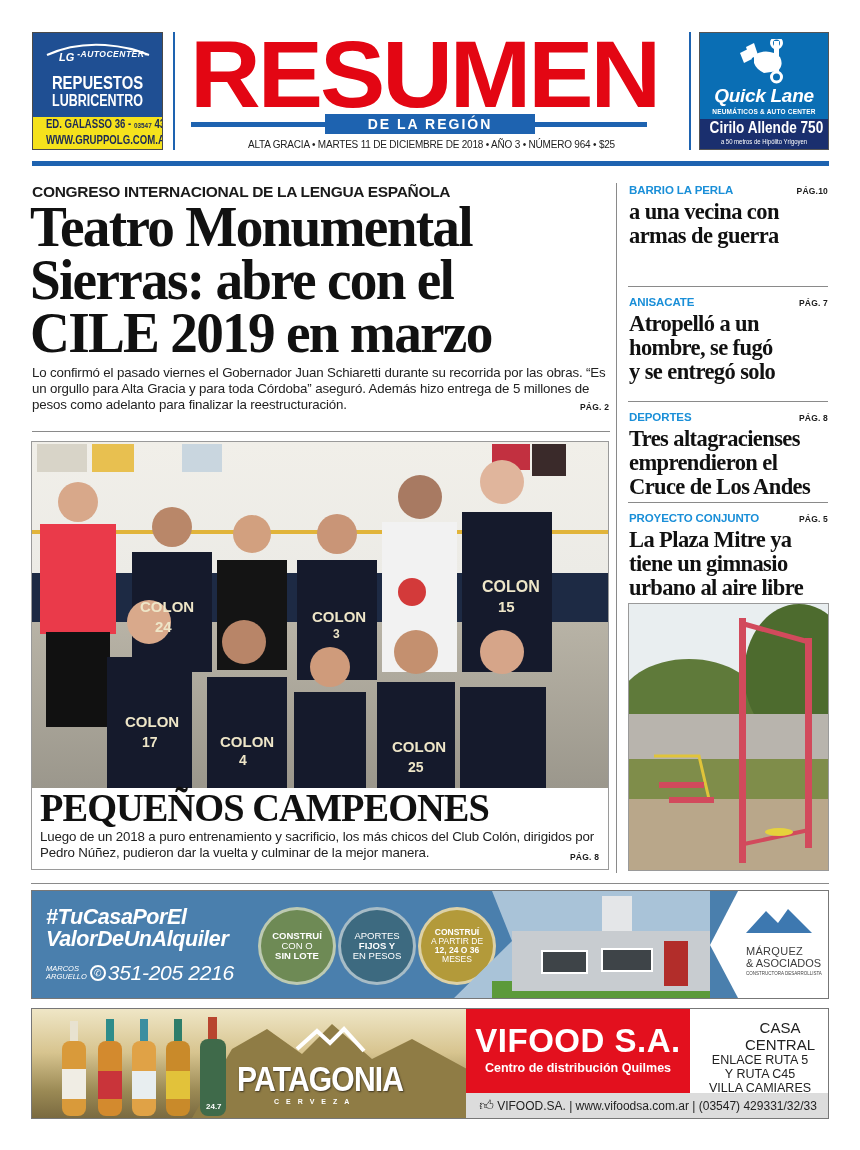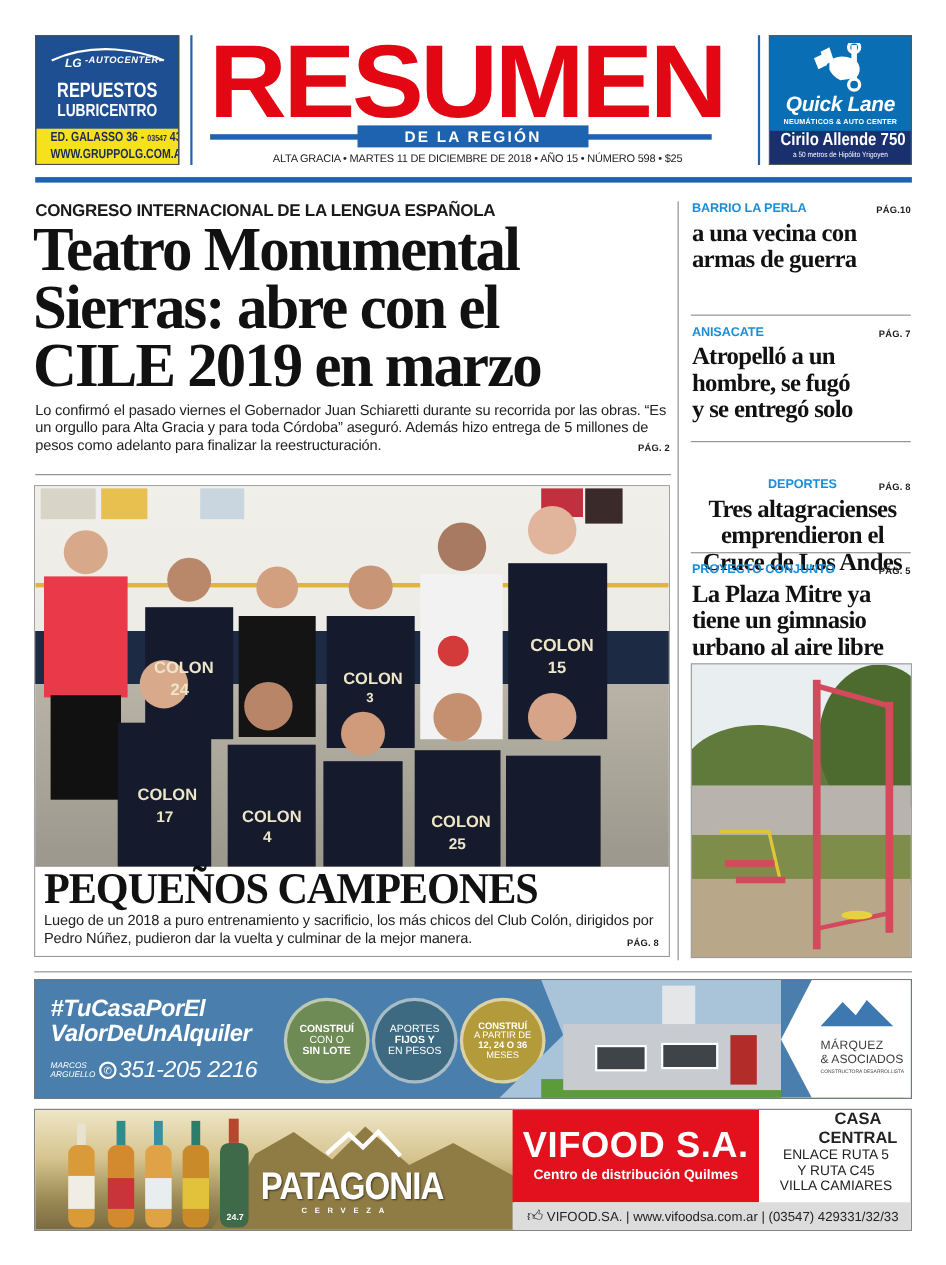--- a/index.html
+++ b/index.html
@@ -76,21 +76,21 @@
   .mq-logo .name3 { position: absolute; left: 36px; top: 80px; font-size: 4.5px; color: #444; white-space: nowrap; }
 
   .ad-pv { position: absolute; left: 31px; top: 1008px; width: 798px; height: 111px; border: 1px solid #777; overflow: hidden; background: #fff; }
   .patagonia { position: absolute; left: 0; top: 0; width: 435px; height: 109px; background: linear-gradient(180deg, #efe6c6 0%, #d7c48f 40%, #9b8a55 75%, #7a6a40 100%); overflow: hidden; }
   .pat-name { position: absolute; left: 205px; top: 50px; color: #fff; font-weight: bold; font-size: 35px; letter-spacing: -1px; transform: scaleX(.86); transform-origin: left top; text-shadow: 1px 1px 2px #3d3320; white-space: nowrap; }
   .pat-cerveza { position: absolute; left: 242px; top: 89px; color: #fff; font-weight: bold; font-size: 7px; letter-spacing: 7px; }
   .vifood-red { position: absolute; left: 434px; top: 0; width: 224px; height: 84px; background: #e3101e; color: #fff; text-align: center; }
   .vifood-red .vn { font-weight: bold; font-size: 33px; line-height: 36px; margin-top: 14px; letter-spacing: .5px; }
   .vifood-red .vd { font-weight: bold; font-size: 12.5px; margin-top: 2px; }
   .vifood-addr { position: absolute; left: 658px; top: 0; width: 140px; height: 84px; text-align: center; color: #222; }
-  .vifood-addr .ch { font-weight: bold; font-size: 15px; margin-top: 0; padding-left: 40px; }
+  .vifood-addr .ch { font-weight: normal; font-size: 15px; margin-top: 10px; padding-left: 40px; }
   .vifood-addr .ln { font-size: 12.5px; line-height: 14px; }
   .vifood-foot { position: absolute; left: 434px; top: 84px; width: 364px; height: 40px; background: #dcdcdc; color: #222; font-size: 12px; line-height: 25px; text-align: center; white-space: nowrap; }
 </style>
 </head>
 <body>
 
 <div class="ad-lg">
   <svg class="car" viewBox="0 0 110 22">
     <path d="M4 14 Q30 2 62 4 Q88 6 106 14" fill="none" stroke="#fff" stroke-width="2"></path>
     <text x="16" y="20" fill="#fff" font-size="11" font-weight="bold" font-style="italic" font-family="Liberation Sans, sans-serif">LG</text>
@@ -101,21 +101,21 @@
   <div class="yellow">
     <div class="l1"><span>ED. GALASSO 36 - </span><small>03547</small><span> 435170</span></div>
     <div class="l2">WWW.GRUPPOLG.COM.AR</div>
   </div>
 </div>
 <div class="vsep" style="left:173px;"></div>
 
 <div class="logo">RESUMEN</div>
 <div class="logo-bar-line"></div>
 <div class="logo-tab">DE LA REGIÓN</div>
-<div class="dateline">ALTA GRACIA • MARTES 11 DE DICIEMBRE DE 2018 • AÑO 15 • NÚMERO 598 • $25</div>
+<div class="dateline">ALTA GRACIA • MARTES 11 DE DICIEMBRE DE 2018 • AÑO 3 • NÚMERO 964 • $25</div>
 
 <div class="vsep" style="left:689px;"></div>
 <div class="ad-ql">
   <svg class="hand" viewBox="0 0 56 46">
     <path d="M2 14 L10 10 L14 20 L6 24 Z M8 8 L16 4 L20 16 L12 20 Z" fill="#fff"></path>
     <path d="M16 16 Q26 10 36 14 L42 18 Q46 26 40 32 L26 34 Q18 30 16 24 Z" fill="#fff"></path>
     <rect x="36" y="2" width="5" height="30" fill="#fff"></rect>
     <circle cx="38.5" cy="4" r="5" fill="none" stroke="#fff" stroke-width="3"></circle>
     <circle cx="38.5" cy="38" r="5" fill="none" stroke="#fff" stroke-width="3"></circle>
   </svg>
@@ -215,21 +215,21 @@
   <div class="sec">ANISACATE</div>
   <div class="pag bpag">PÁG. 7</div>
   <div class="btitle">
     <div>Atropelló a un</div>
     <div>hombre, se fugó</div>
     <div>y se entregó solo</div>
   </div>
 </div>
 <div class="rule-grey" style="left:628px;top:401px;width:200px;"></div>
 
-<div class="brief" style="top:435px;text-align:center;">
+<div class="brief" style="top:411px;">
   <div class="sec">DEPORTES</div>
   <div class="pag bpag">PÁG. 8</div>
   <div class="btitle">
     <div>Tres altagracienses</div>
     <div>emprendieron el</div>
     <div>Cruce de Los Andes</div>
   </div>
 </div>
 <div class="rule-grey" style="left:628px;top:502px;width:200px;"></div>
 

